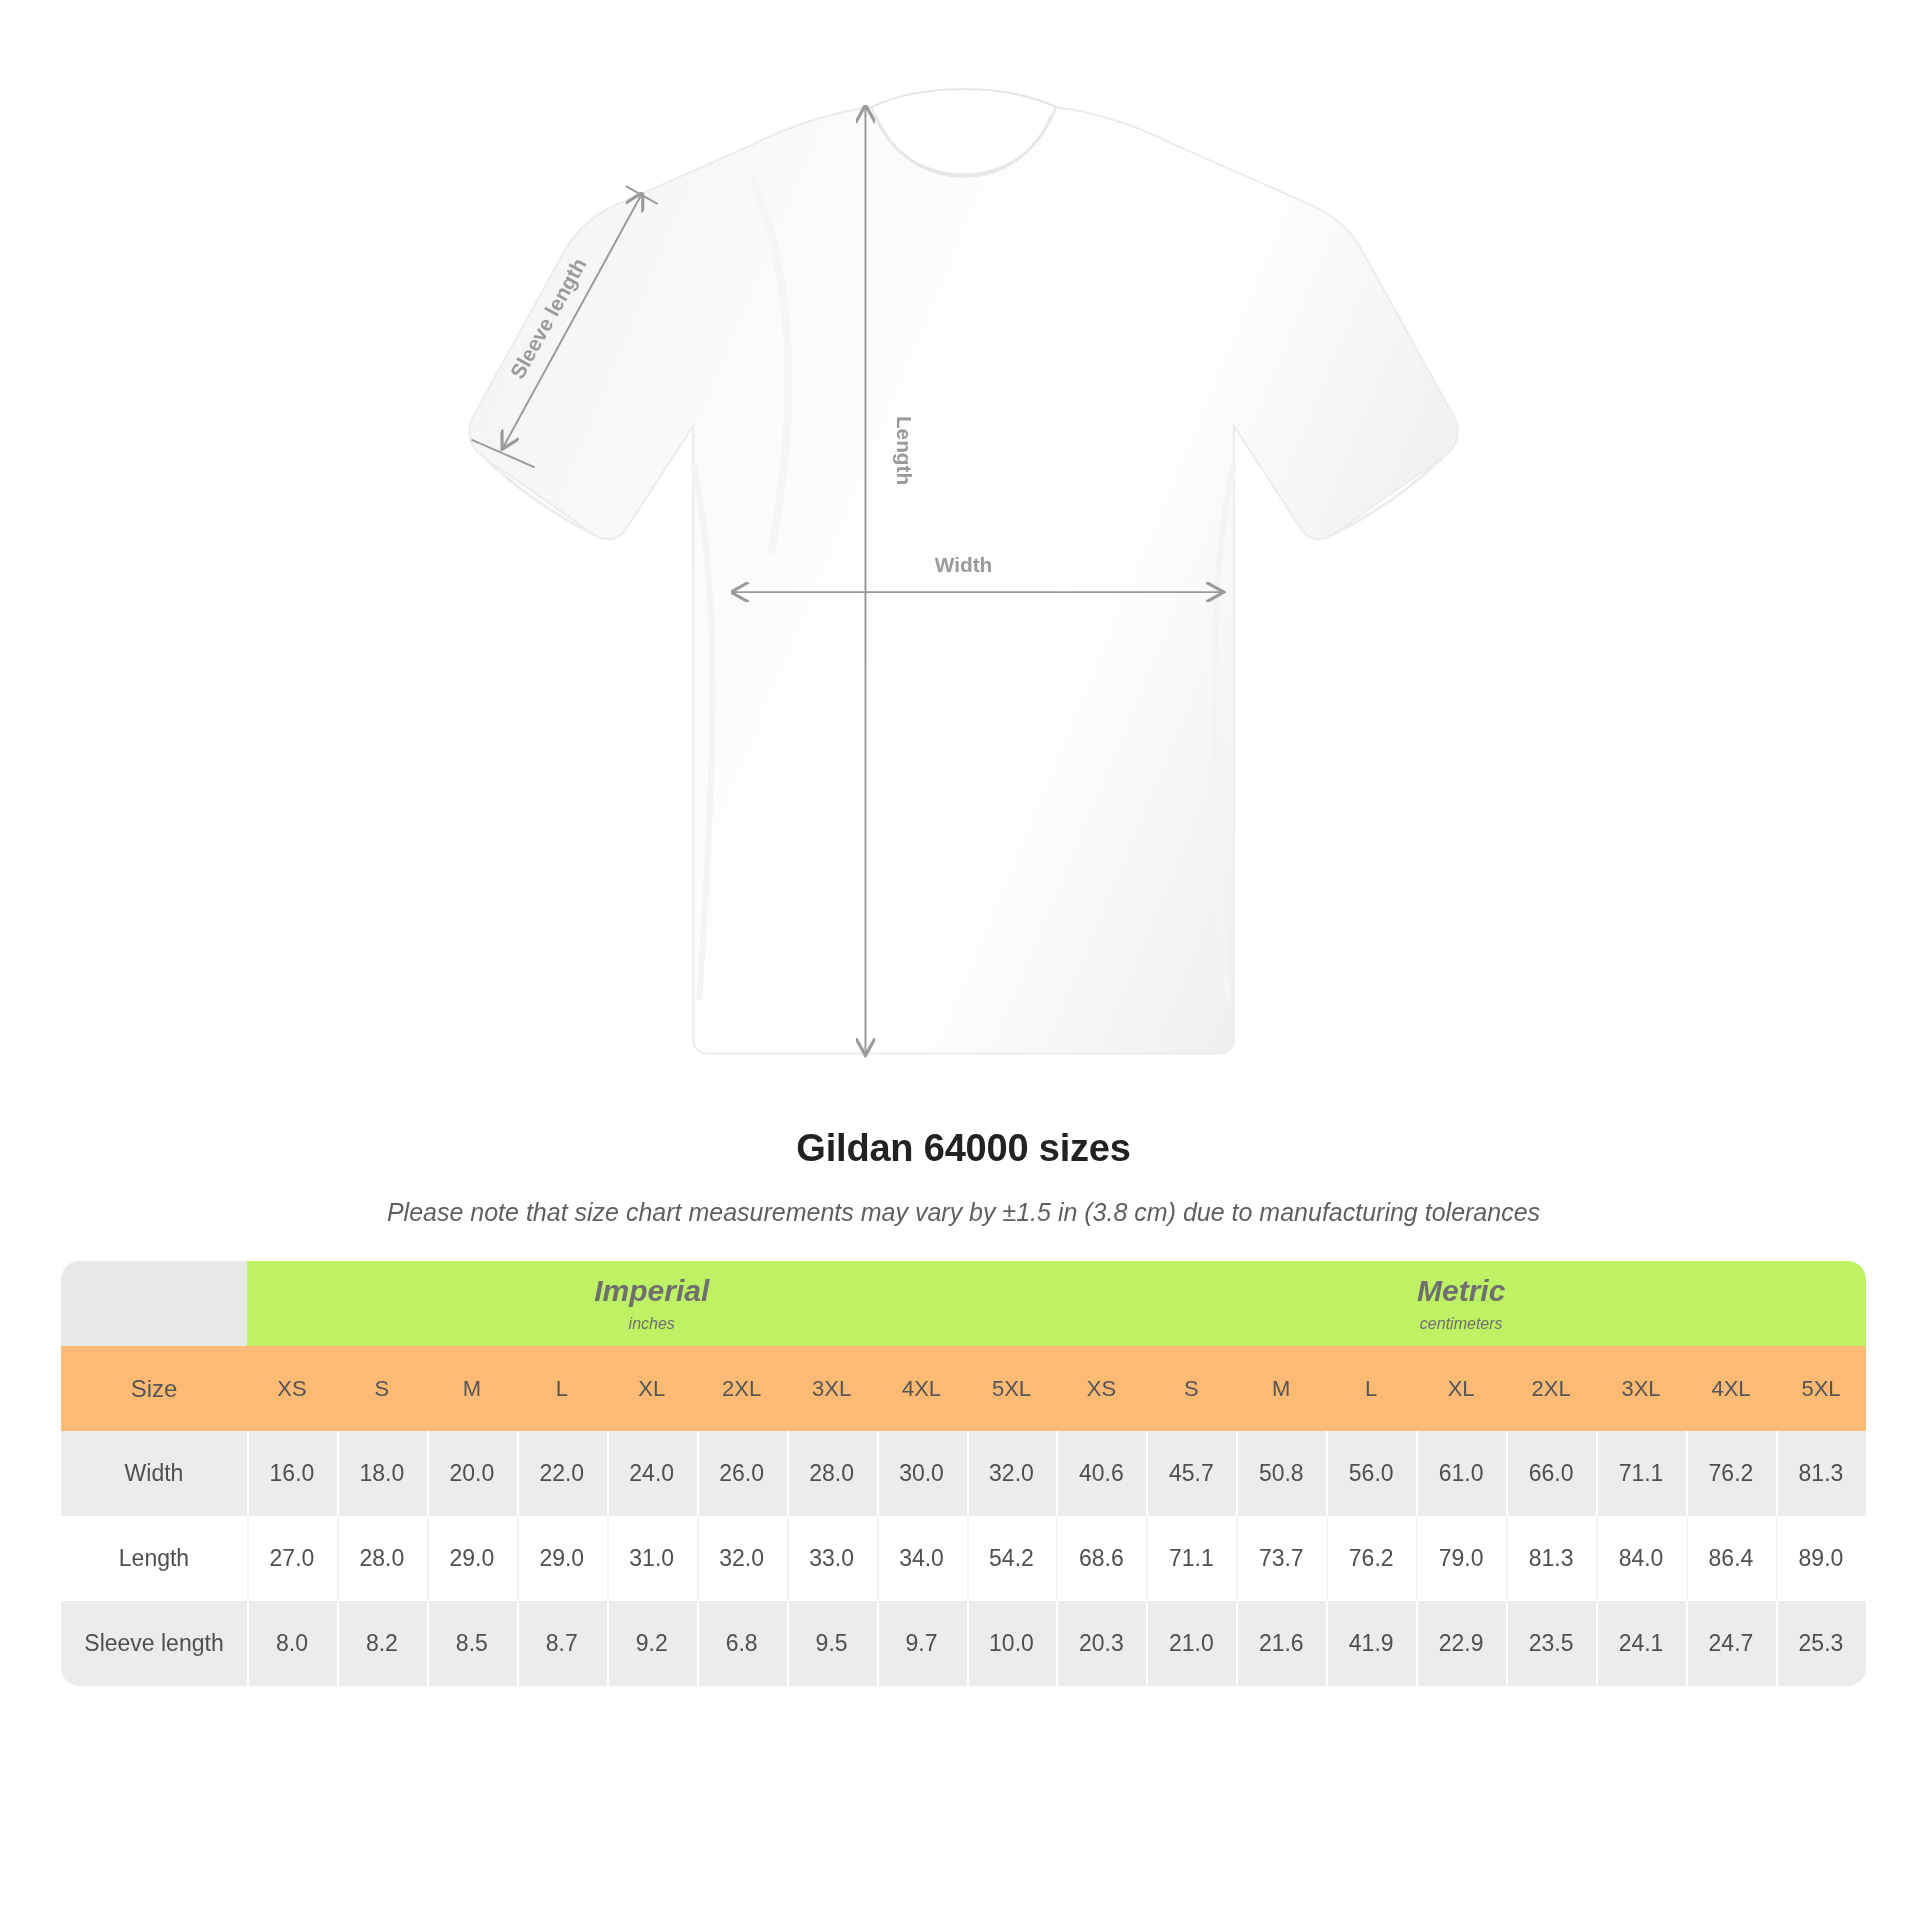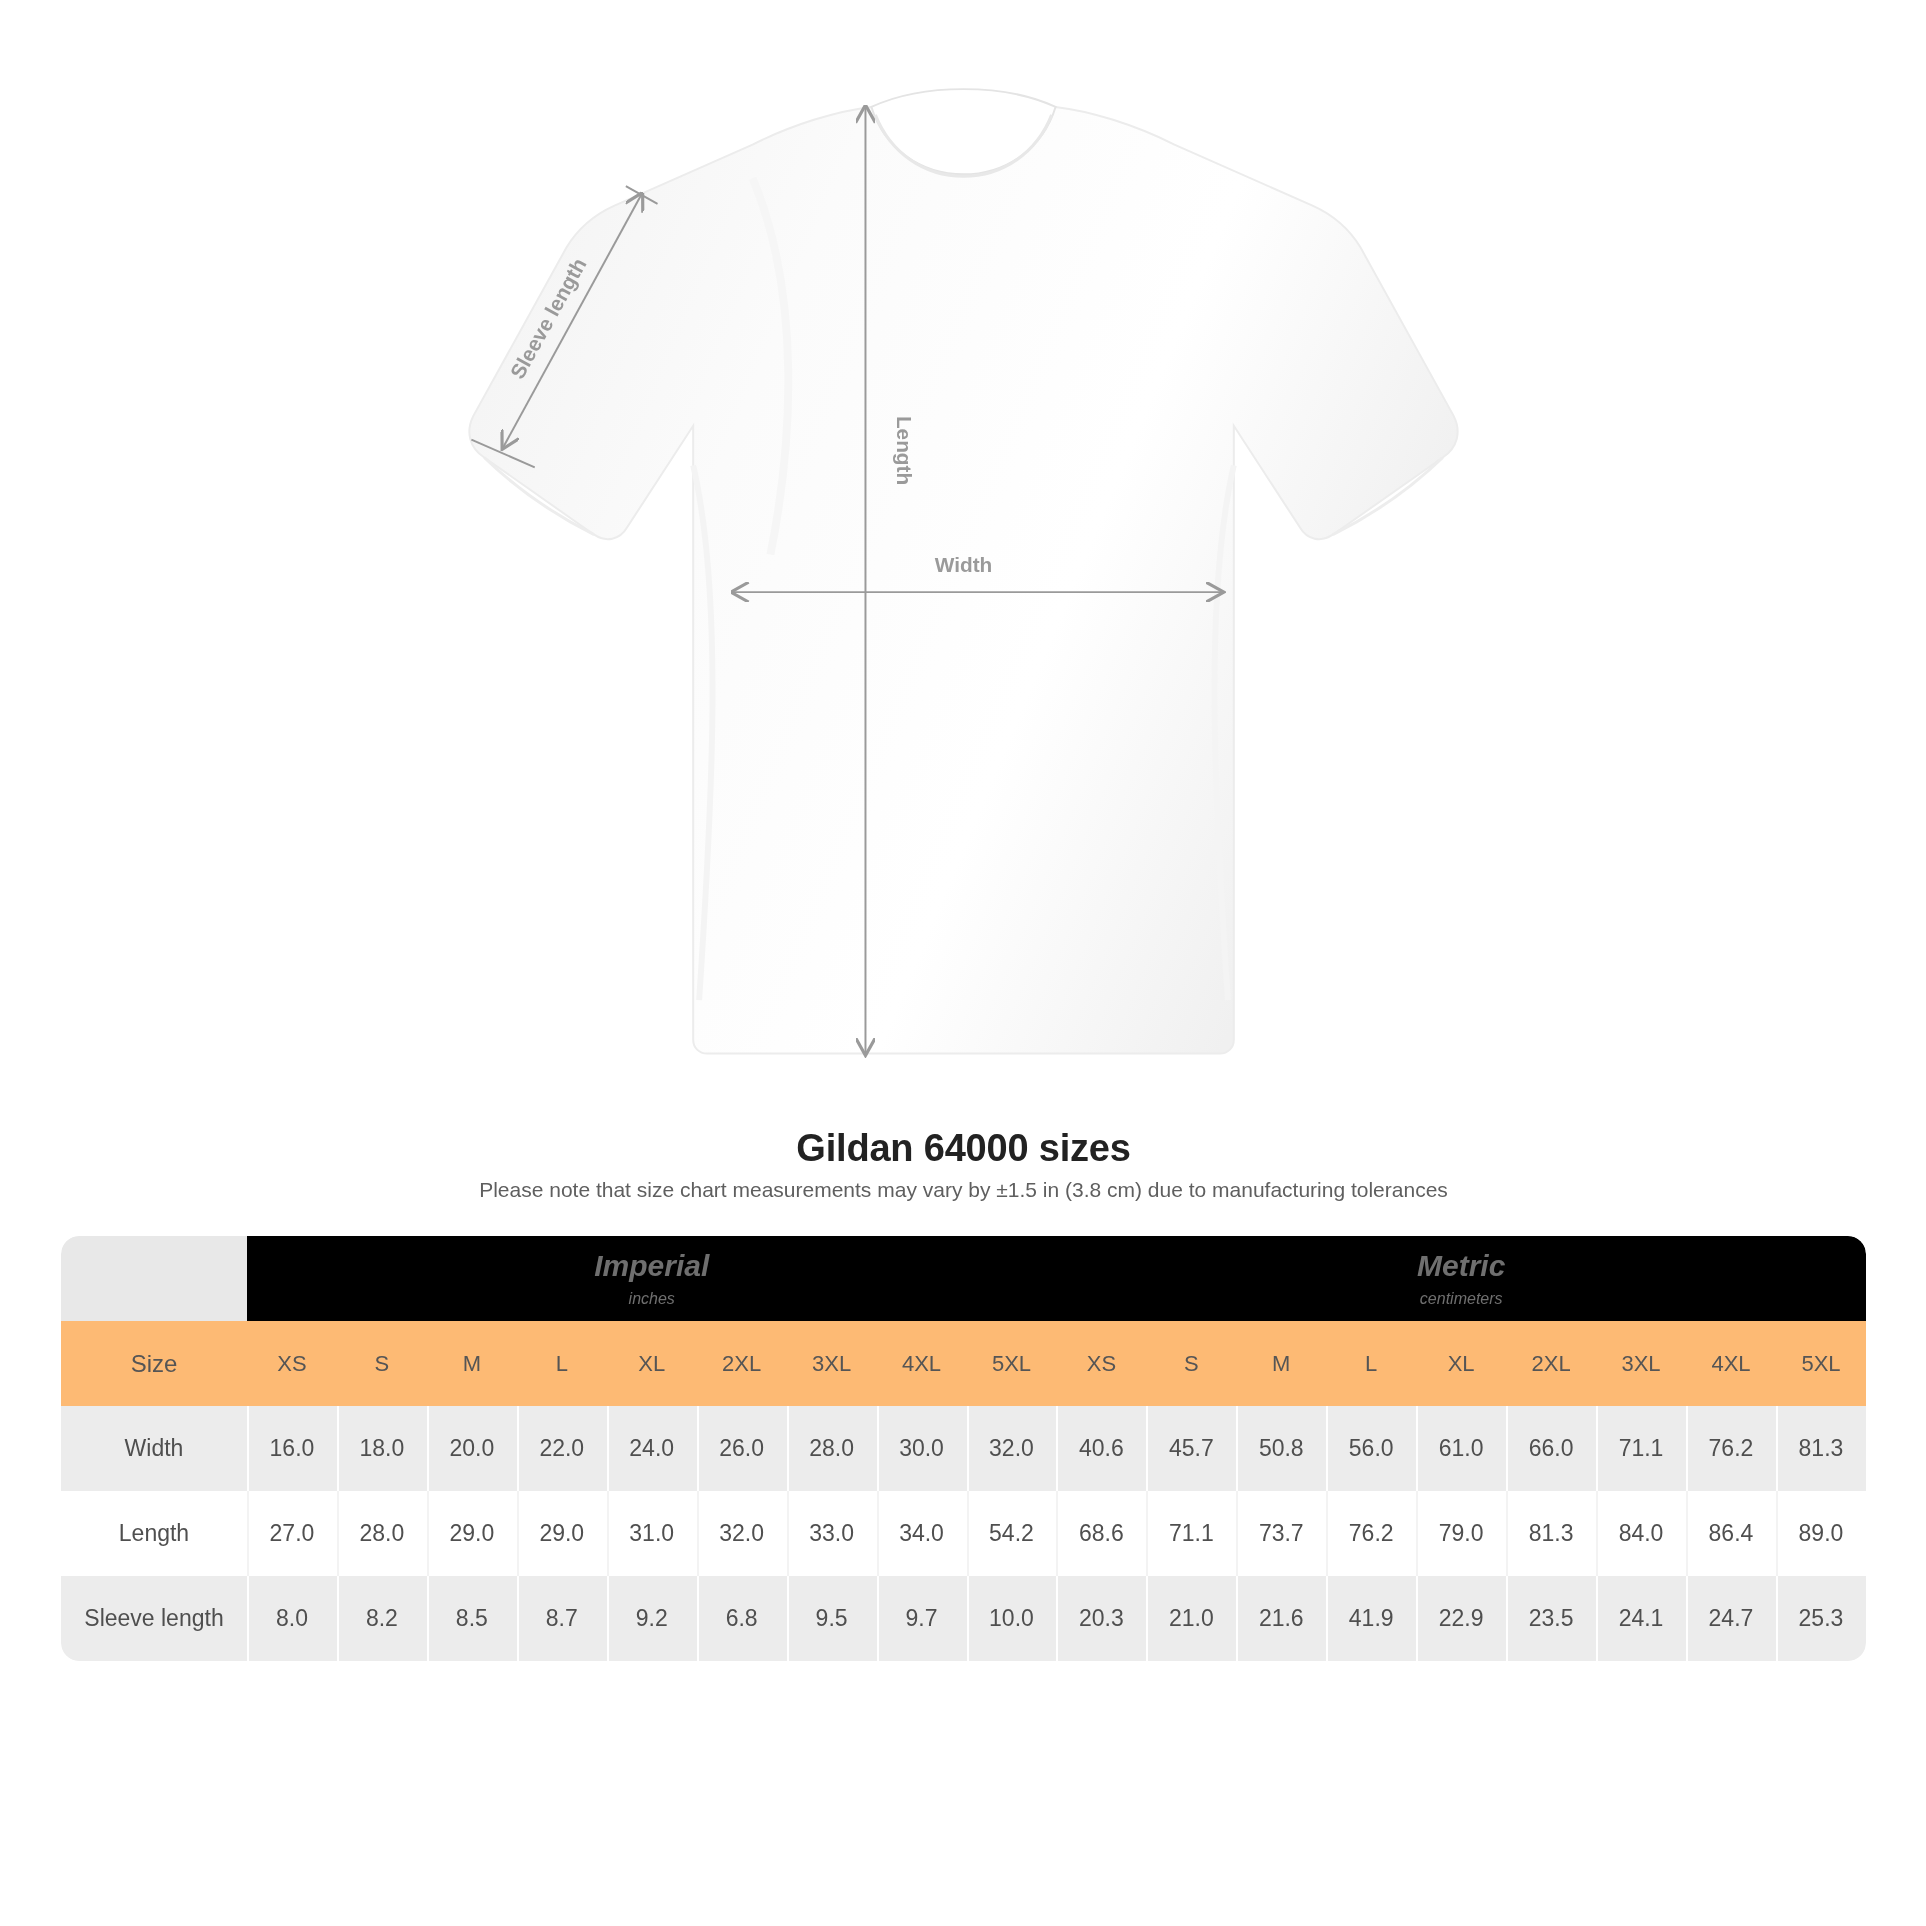--- a/index.html
+++ b/index.html
@@ -37,23 +37,24 @@
     text-align: center;
     margin-top: 18px;
   }
   .chart-title {
     font-size: 38px;
     font-weight: bold;
     color: #222222;
     letter-spacing: -0.2px;
   }
   .chart-note {
-    font-size: 21px;
+    font-size: 25px;
+    font-style: italic;
     color: #5f5f5f;
-    margin-top: 8px;
+    margin-top: 28px;
   }
 
   
   .table-wrap {
     margin: 34px 61px 0 61px;
     border-radius: 18px;
     overflow: hidden;
     background: #ffffff;
   }
   table.size-table {
@@ -66,21 +67,21 @@
     vertical-align: middle;
     font-size: 22px;
     color: #555555;
     font-weight: normal;
     padding: 0;
     height: 85px;
     border: 0;
   }
   
   .unit-row td {
-    background: #000000;
+    background: #bef264;
     height: 141px;
     padding: 0;
   }
   .unit-name {
     font-size: 30px;
     font-weight: bold;
     font-style: italic;
     color: #6f6f6f;
     line-height: 1.15;
   }

